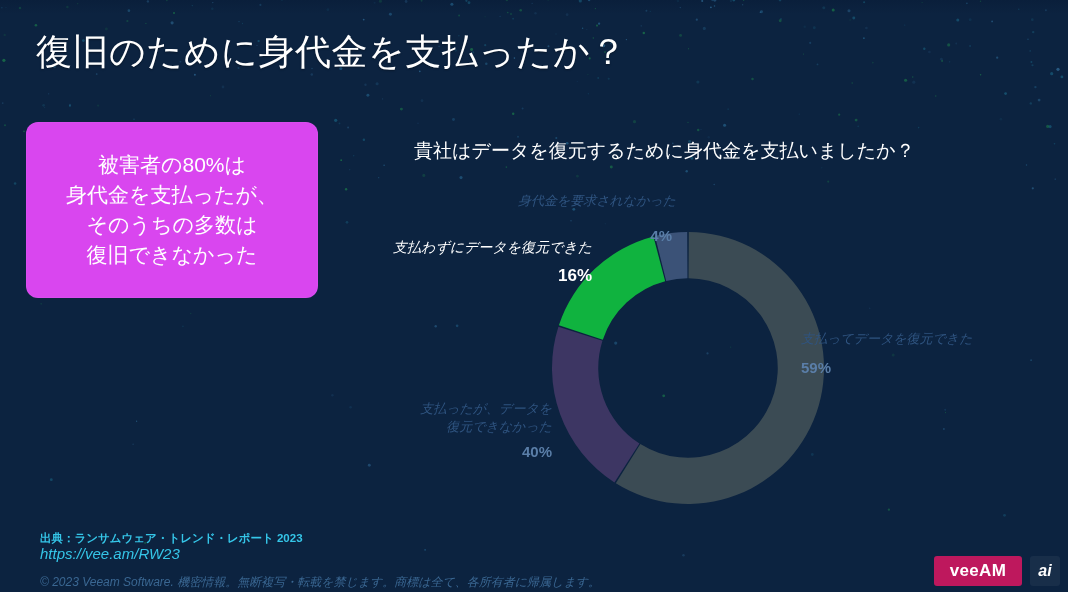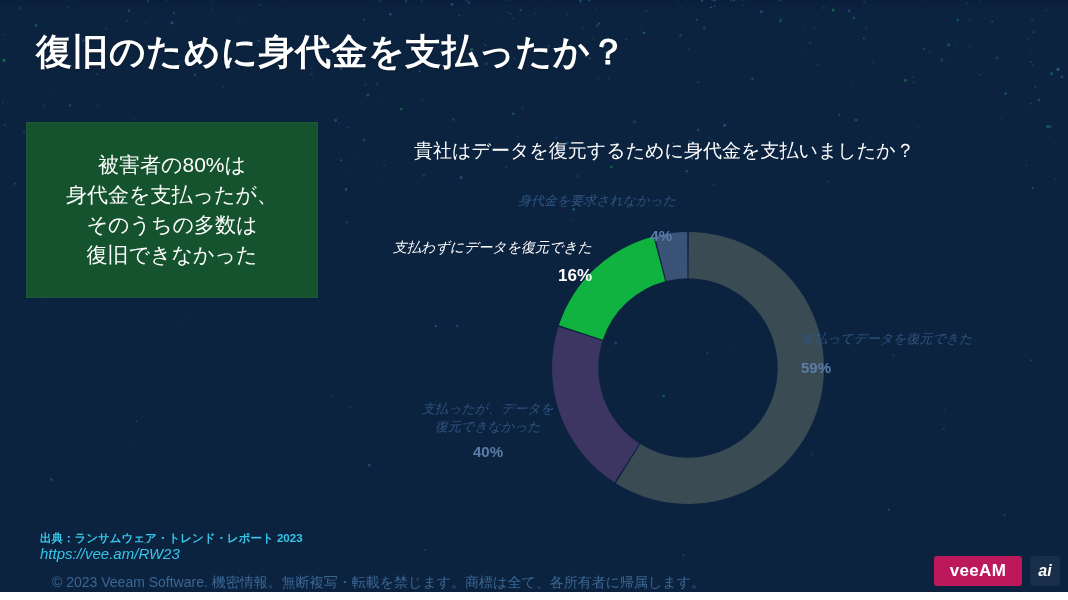--- a/index.html
+++ b/index.html
@@ -32,34 +32,34 @@
   .bottom-strip {
     position: absolute; left: 0; bottom: 0; width: 1068px; height: 8px;
     background: #ffffff;
   }
 
   
   .title {
     position: absolute;
     left: 36px; top: 28px;
     font-size: 36px;
-    font-weight: 700;
+    font-weight: 400;
     color: #ffffff;
     letter-spacing: 0.5px;
     white-space: nowrap;
     text-shadow: 0 1px 2px rgba(0,0,0,0.35);
   }
 
   
   .callout {
     position: absolute;
     left: 26px; top: 122px;
     width: 292px; height: 176px;
-    background: #14532d;
-    border-radius: 0;
+    background: #d946ef;
+    border-radius: 12px;
     display: flex;
     align-items: center;
     justify-content: center;
     box-shadow: inset 0 0 0 1px rgba(255,255,255,0.04);
   }
   .callout-text {
     color: #ffffff;
     font-size: 21px;
     line-height: 1.42;
     text-align: center;
@@ -97,37 +97,37 @@
 
   .lbl-nodemand { left: 512px; top: 192px; text-align: center; width: 170px; }
   .lbl-nodemand .pct { margin-top: 16px; text-align: right; padding-right: 10px; }
 
   .lbl-norecover { left: 386px; top: 238px; text-align: right; width: 206px; }
   .lbl-norecover .pct { margin-top: 8px; }
 
   .lbl-paidok { left: 801px; top: 330px; text-align: left; width: 200px; }
   .lbl-paidok .pct { margin-top: 10px; }
 
-  .lbl-paidfail { left: 400px; top: 400px; text-align: center; width: 176px; }
+  .lbl-paidfail { left: 376px; top: 400px; text-align: right; width: 176px; }
   .lbl-paidfail .pct { margin-top: 7px; }
 
   
   .source {
     position: absolute; left: 40px; top: 531px;
     font-size: 11.5px; color: #35c6e8; font-weight: 700;
     white-space: nowrap;
   }
   .source-url {
     position: absolute; left: 40px; top: 545px;
     font-size: 15px; color: #35c6e8; font-style: italic;
     white-space: nowrap;
   }
   .copyright {
-    position: absolute; left: 52px; top: 574px;
-    font-size: 14px; color: #3a6792; white-space: nowrap;
+    position: absolute; left: 40px; top: 574px;
+    font-size: 12px; color: #3a6792; white-space: nowrap; font-style: italic;
   }
 
   
   .veeam-logo {
     position: absolute; right: 46px; bottom: 14px;
     width: 88px; height: 30px;
     background: #be185d;
     border-radius: 3px;
     display: flex; align-items: center; justify-content: center;
   }

